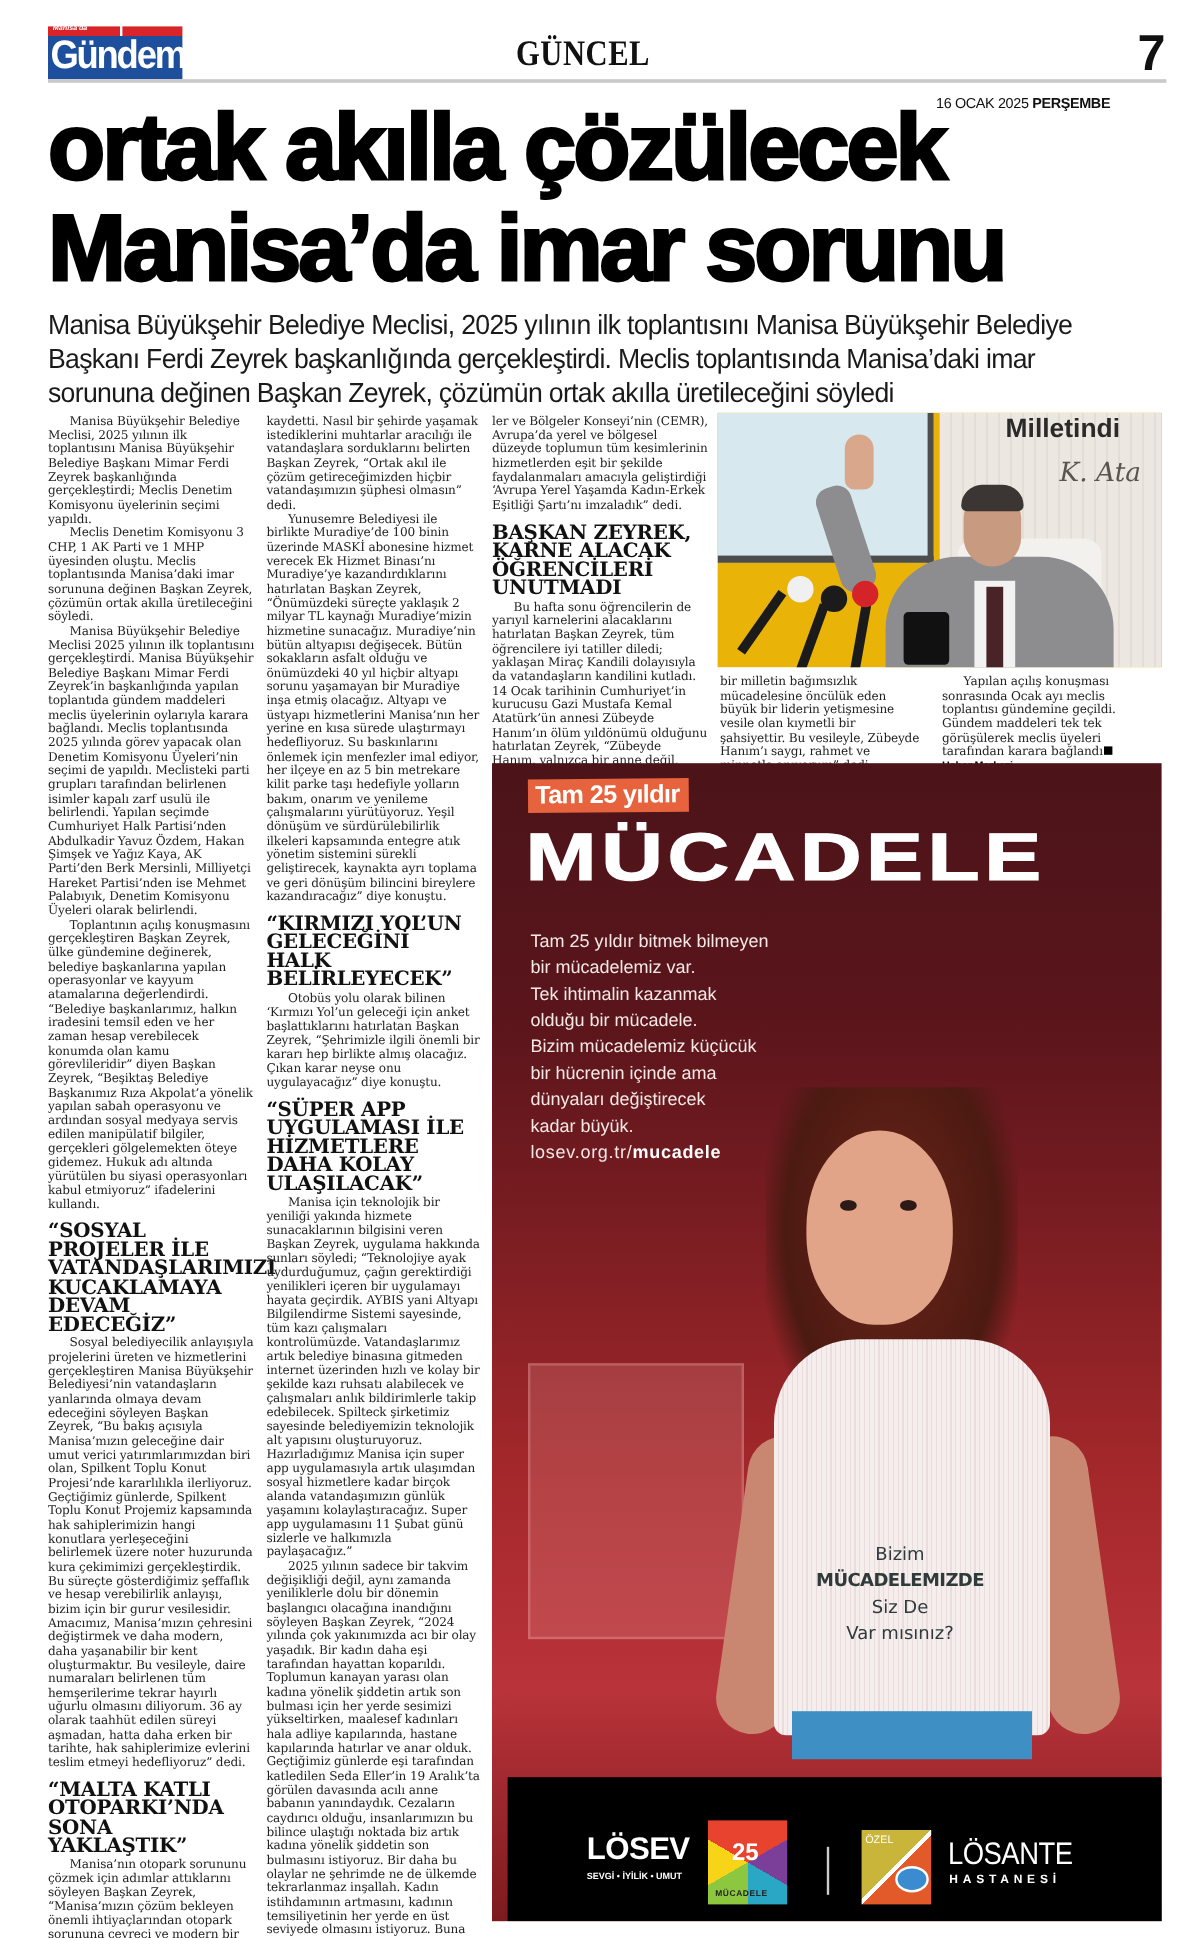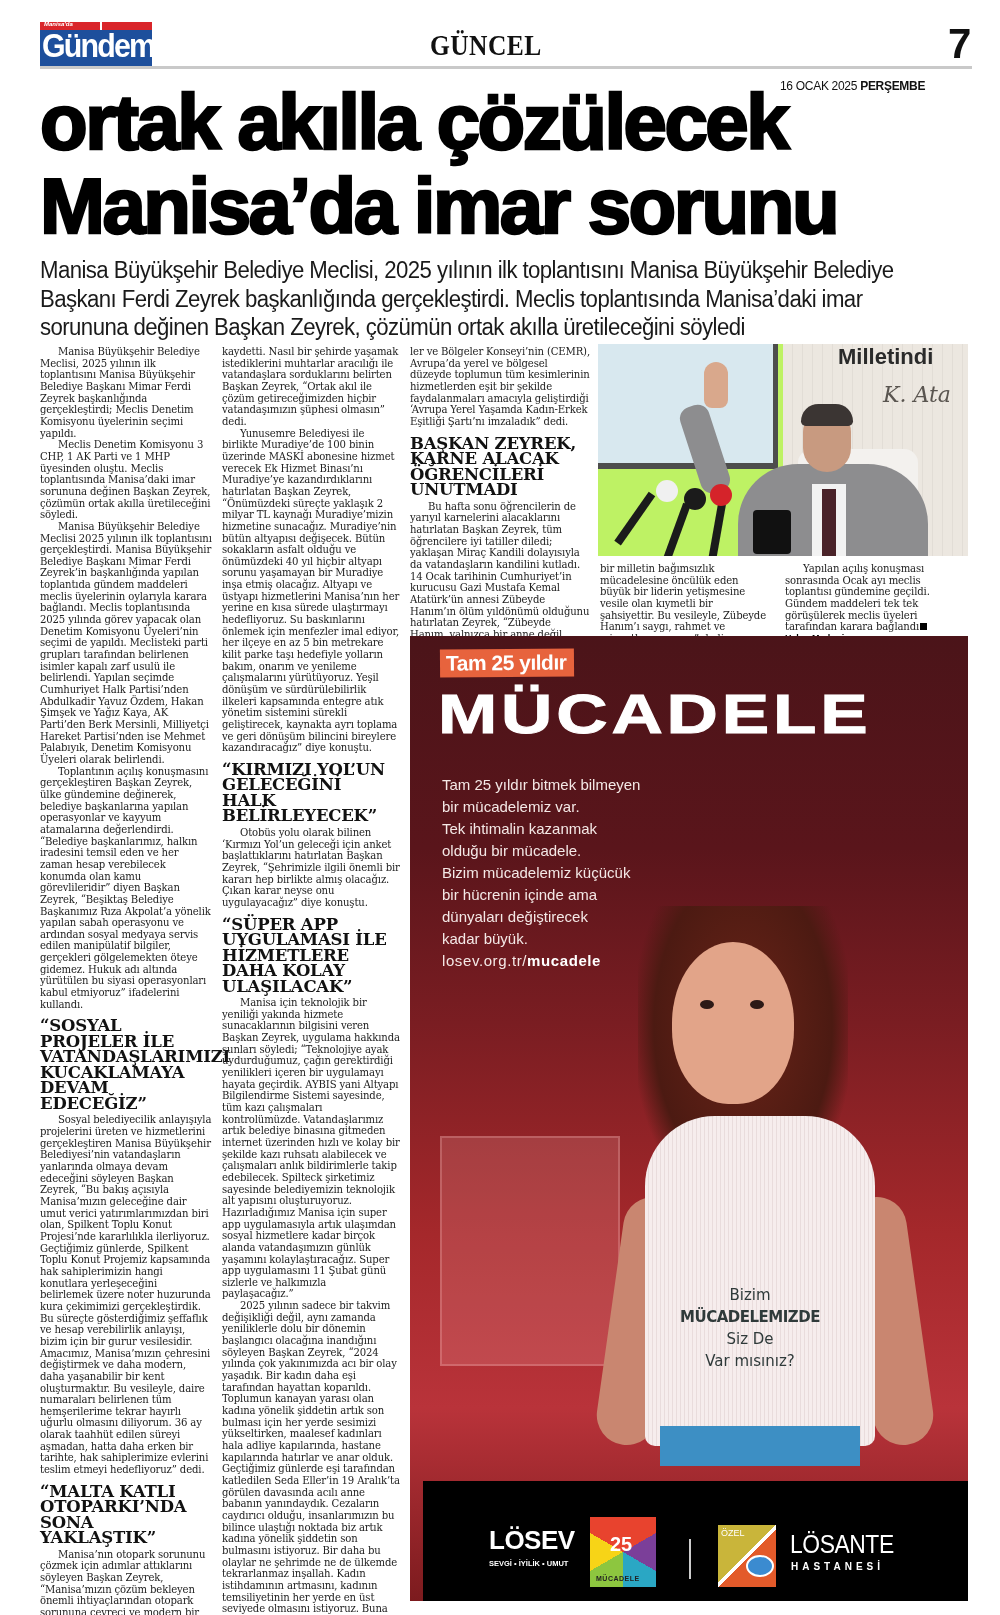--- a/index.html
+++ b/index.html
@@ -33,21 +33,21 @@
   .col h3 { font: bold 16.5px/15.5px "DejaVu Serif", serif; color: #111; margin: 8px 0 3px; letter-spacing: -0.2px; }
   .c1 { left: 40px; top: 346px; width: 172px; }
   .c2 { left: 222px; top: 346px; width: 178px; }
   .c3 { left: 410px; top: 346px; width: 180px; }
   .c4 { left: 600px; top: 563px; width: 170px; }
   .c5 { left: 785px; top: 563px; width: 180px; }
   .byline { font: bold 9px "Liberation Sans", sans-serif; color: #000; }
   .endmark { display: inline-block; width: 7px; height: 7px; background: #000; margin-left: 1px; }
 
   
-  .photo { position: absolute; left: 598px; top: 344px; width: 370px; height: 212px; overflow: hidden; background: #bef264; }
+  .photo { position: absolute; left: 598px; top: 344px; width: 370px; height: 212px; overflow: hidden; background: #eab308; }
   .photo .screen { position: absolute; left: 0; top: 0; width: 180px; height: 125px; background: #d8e8ef; border-bottom: 6px solid #4d4d4d; border-right: 5px solid #4d4d4d; }
   .photo .wall { position: absolute; left: 185px; top: 0; right: 0; height: 212px; background: repeating-linear-gradient(90deg, #ece7e0 0 9px, #e2ddd6 9px 10px); }
   .photo .wall-text { position: absolute; left: 240px; top: 0; font: bold 22px "Liberation Sans", sans-serif; color: #2a2a2a; }
   .photo .sig { position: absolute; left: 285px; top: 38px; font: italic 22px "DejaVu Serif", serif; color: #5a5550; }
   .photo .chair { position: absolute; left: 200px; top: 105px; width: 120px; height: 110px; background: #f3f1ee; border-radius: 14px 14px 0 0; }
   .photo .suit { position: absolute; left: 140px; top: 120px; width: 190px; height: 100px; background: #8d8d8f; border-radius: 60px 60px 0 0; }
   .photo .arm { position: absolute; left: 92px; top: 60px; width: 30px; height: 90px; background: #8d8d8f; transform: rotate(-18deg); border-radius: 12px; }
   .photo .hand { position: absolute; left: 106px; top: 18px; width: 24px; height: 46px; background: #d9a88c; border-radius: 12px 12px 8px 8px; }
   .photo .shirt { position: absolute; left: 214px; top: 140px; width: 34px; height: 80px; background: #f2f2f2; }
   .photo .tie { position: absolute; left: 224px; top: 145px; width: 14px; height: 75px; background: #4a2329; }

